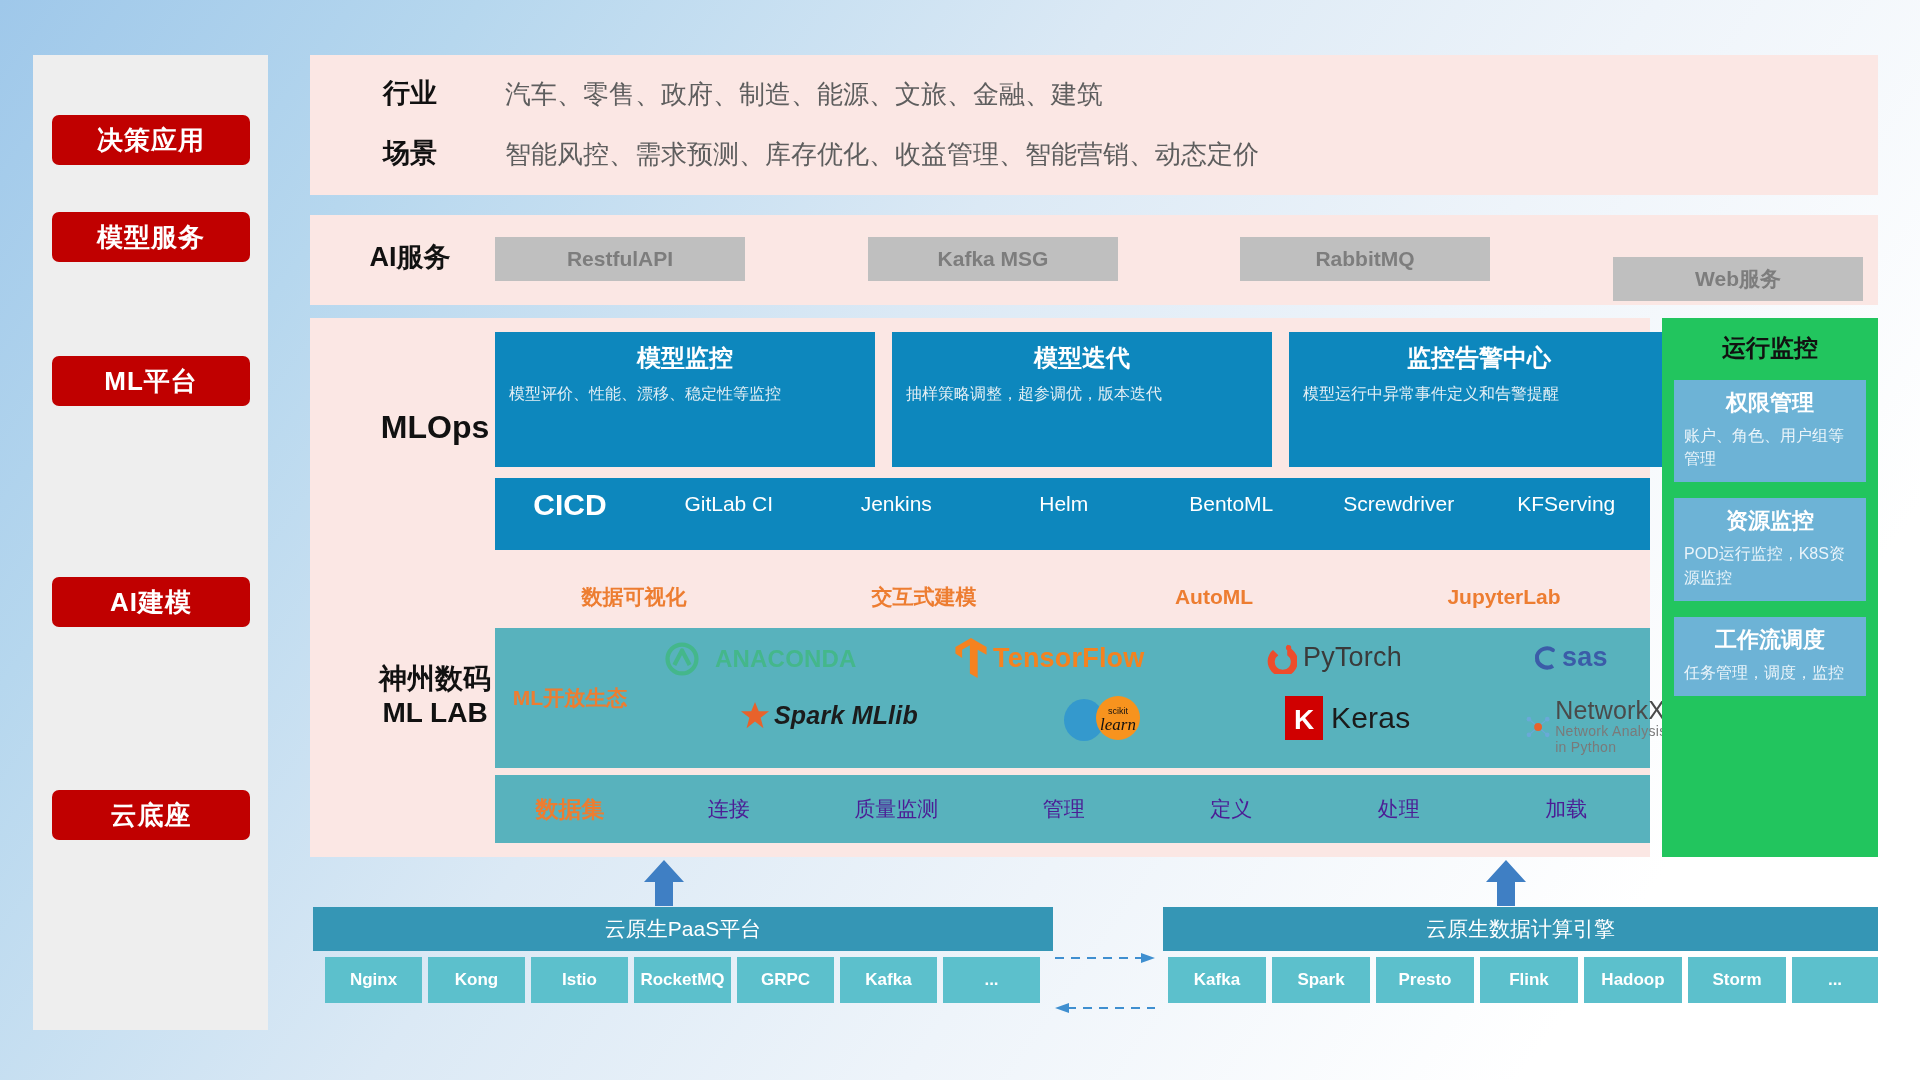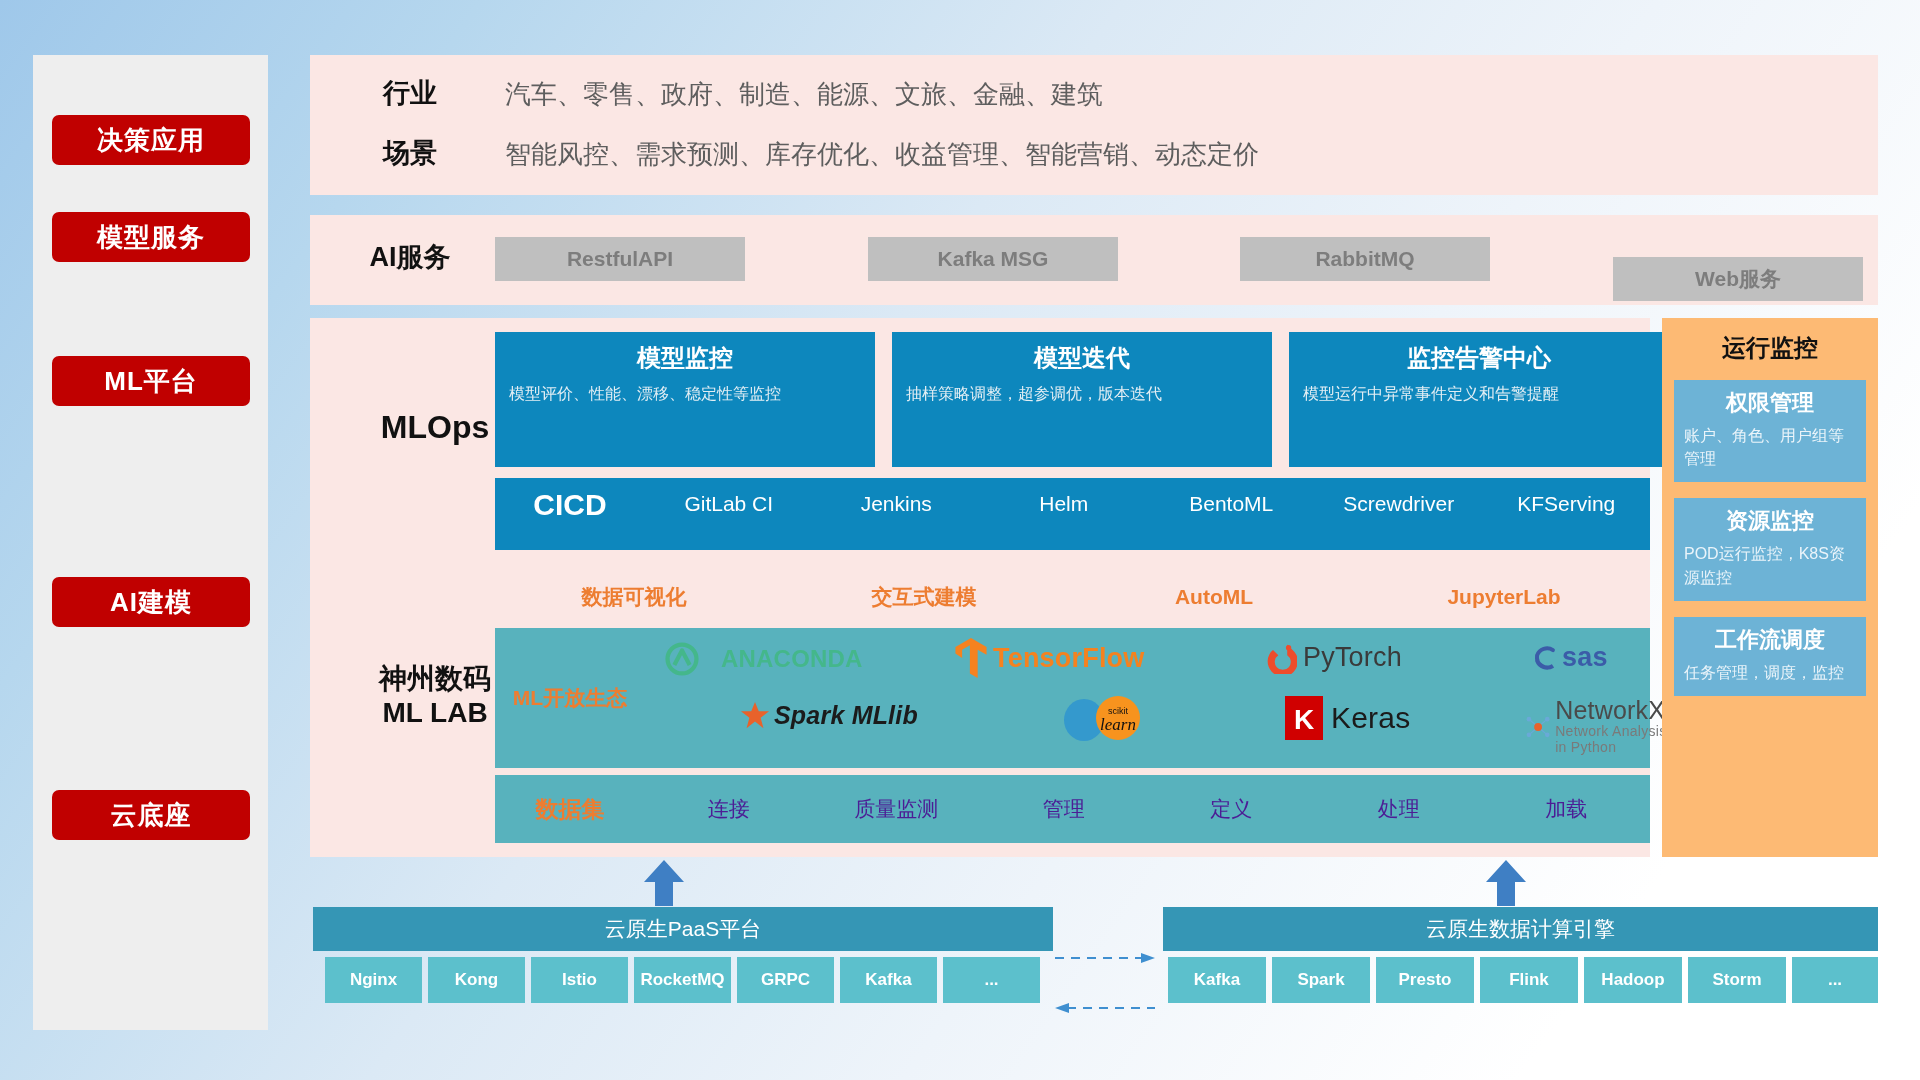--- a/index.html
+++ b/index.html
@@ -86,21 +86,21 @@
   }
   #ds-band .ds-title {
     width: 150px; color: #ed7d31; font-weight: bold; font-size: 23px;
     text-align: center;
   }
   #ds-band .ds-item {
     flex: 1; text-align: center; color: #4c1d95; font-size: 21px;
   }
 
   
-  #mon-col { position: absolute; background: #fdba74; }
+  #mon-col { position: absolute; background: #22c55e; }
   #mon-title {
     text-align: center; font-size: 24px; font-weight: bold; color: #111;
     padding-top: 14px;
   }
   .mon-card {
     margin: 16px 12px 0 12px; background: #6db3d6; padding: 8px 10px 12px 10px;
   }
   .mon-card .t {
     color: #ffffff; font-weight: bold; font-size: 22px; text-align: center;
     margin-bottom: 6px;
@@ -199,21 +199,21 @@
 
   <div id="eco-band" style="left:495px; top:628px; width:1155px; height:140px;">
     <div id="eco-label">ML开放生态</div>
     <div id="eco-logos">
 
       <div class="logo" style="left:20px; top:14px;">
         <svg width="34" height="34" viewBox="0 0 40 40" aria-hidden="true">
           <circle cx="20" cy="20" r="17" fill="none" stroke="#44b78b" stroke-width="5"></circle>
           <path d="M11 27 L20 10 L29 27" fill="none" stroke="#44b78b" stroke-width="5" stroke-linejoin="round"></path>
         </svg>
-        <span class="logo-txt" style="color:#44b78b; font-weight:bold; font-size:24px; margin-left:22px;">ANACONDA</span>
+        <span class="logo-txt" style="color:#44b78b; font-weight:bold; font-size:24px; margin-left:16px;">ANACONDA</span>
       </div>
 
       <div class="logo" style="left:310px; top:10px;">
         <svg width="32" height="40" viewBox="0 0 28 36" aria-hidden="true">
           <polygon points="14,0 28,8 28,15 20,10.5 20,36 13,32 13,6.5 6,10.5 6,18 0,14 0,8" fill="#f5821f"></polygon>
         </svg>
         <span class="logo-txt" style="color:#f5821f; font-weight:bold; margin-left:6px;">TensorFlow</span>
       </div>
 
       <div class="logo" style="left:620px; top:12px;">

